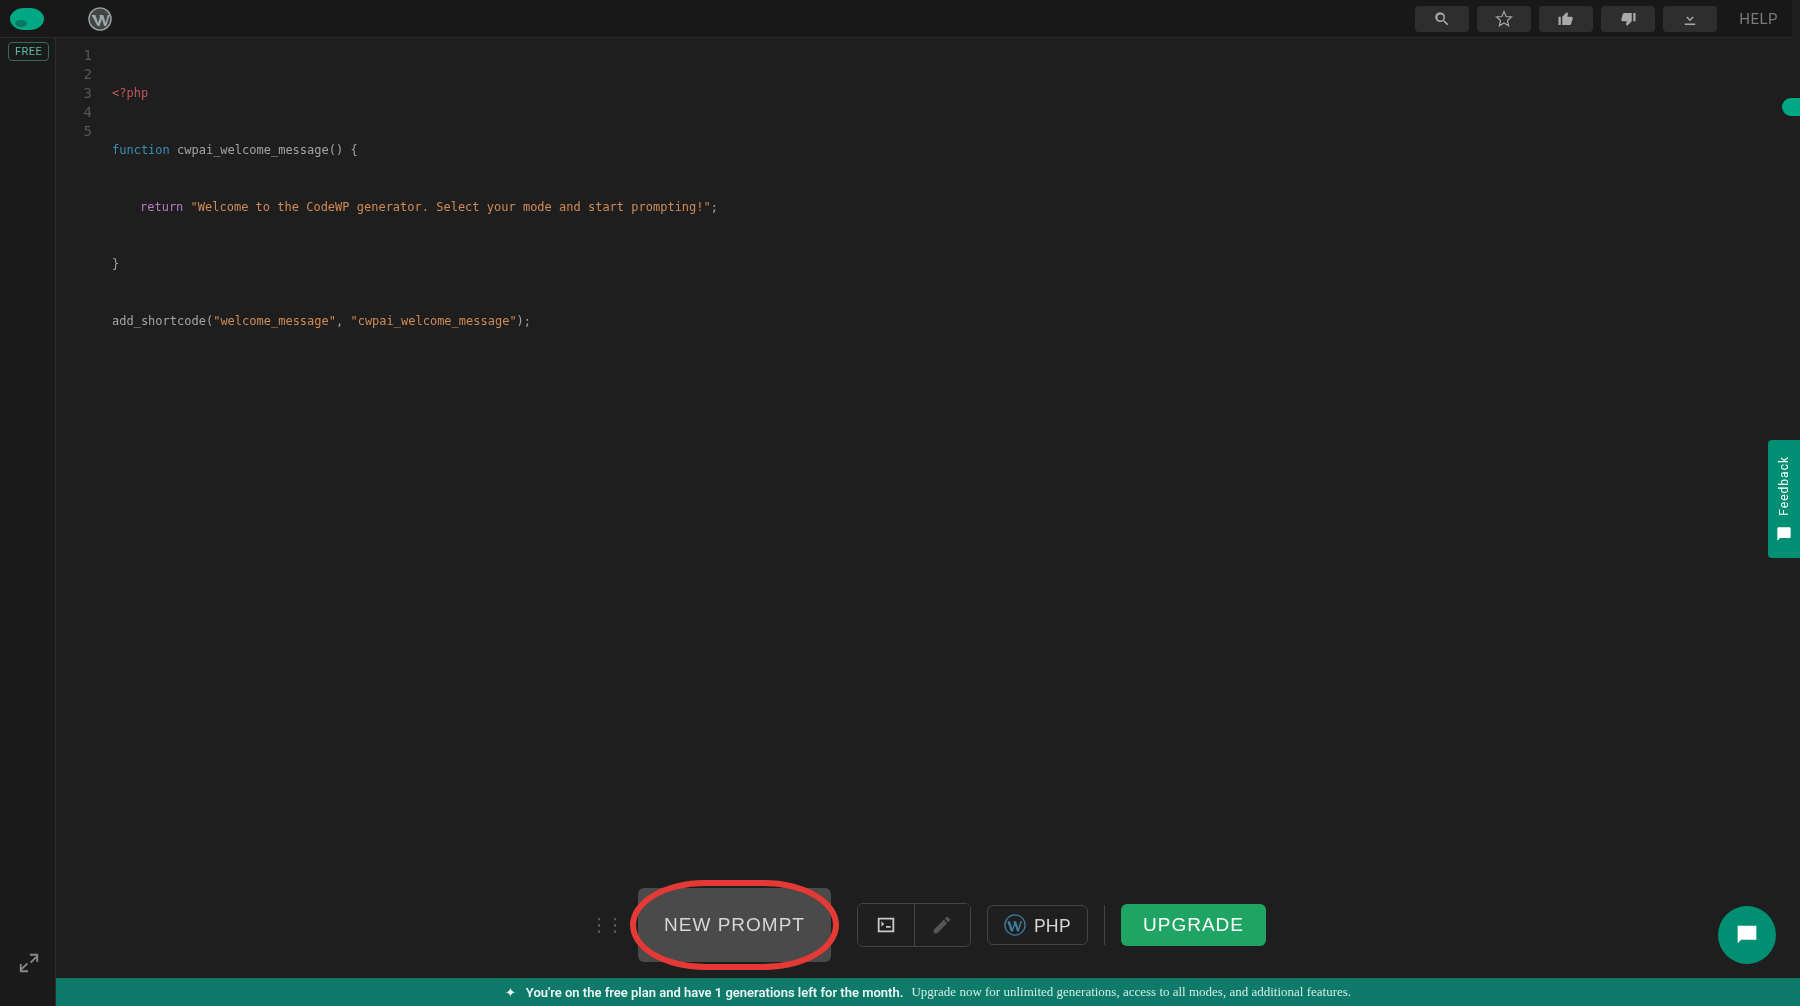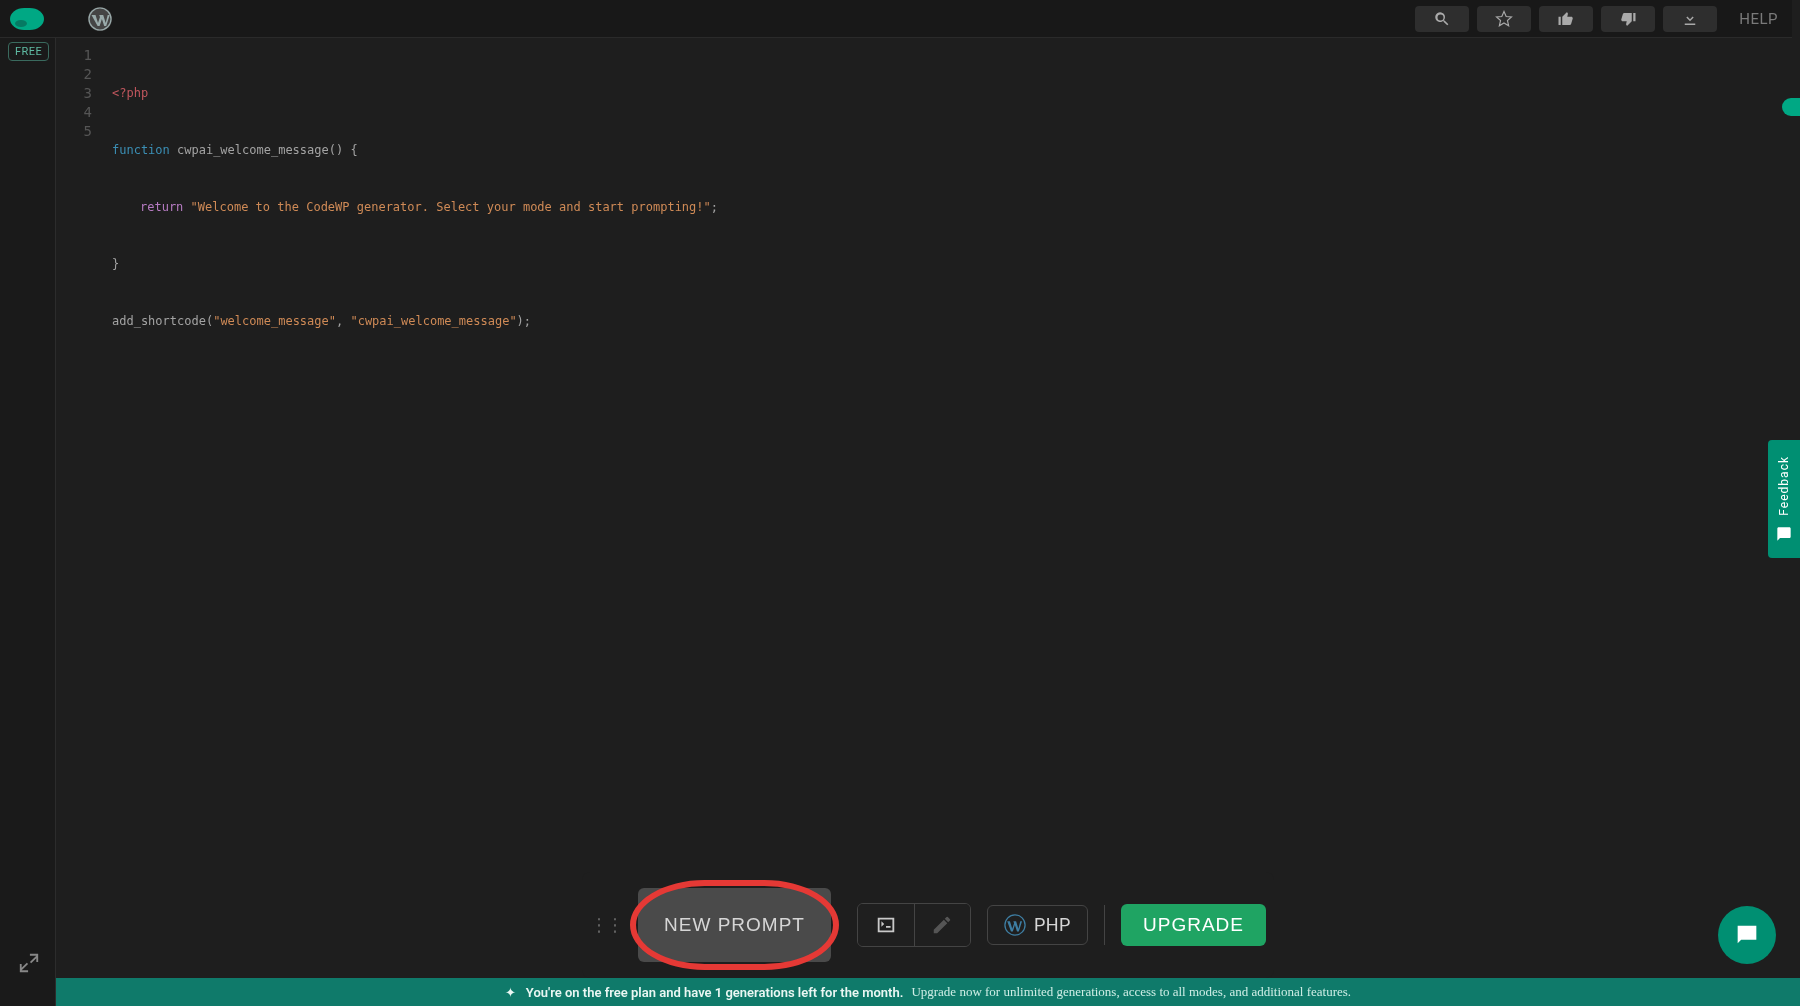--- a/index.html
+++ b/index.html
@@ -49,21 +49,21 @@
 .bt-inner{ display:flex; align-items:center; background:rgba(30,30,30,0.9); padding:6px 8px; border-radius:8px;}
 .drag-handle{ color:#666; font-size:18px; margin-right:6px; line-height:8px; letter-spacing:-2px; cursor:grab;}
 .red-ring{ position:relative; padding:10px; }
 .red-ring::before{content:"";position:absolute;inset:2px;border:6px solid #e53935;border-radius:50%/70%;pointer-events:none;}
 .newprompt{ background:#4a4a4a; color:#d6d6d6; font-size:19px; letter-spacing:1px; padding:26px 26px; border-radius:6px; border:none; cursor:pointer;}
 .iconpair{ display:flex; margin-left:16px; border:1px solid #444; border-radius:6px; overflow:hidden;}
 .iconpair .ib{ width:56px; height:42px; display:flex; align-items:center;justify-content:center; background:#1f1f1f; cursor:pointer;}
 .iconpair .ib + .ib{ border-left:1px solid #444;}
 .iconpair svg{width:22px;height:22px;fill:#c9c9c9;}
 .iconpair .ib.disabled svg{fill:#555;}
-.phpchip{ display:flex; align-items:flex-start; gap:8px; margin-left:16px; border:1px solid #444; border-radius:6px; padding:8px 16px; background:#1f1f1f; cursor:pointer;}
+.phpchip{ display:flex; align-items:center; gap:8px; margin-left:16px; border:1px solid #444; border-radius:6px; padding:8px 16px; background:#1f1f1f; cursor:pointer;}
 .phpchip svg{width:22px;height:22px;}
 .phpchip span{color:#d6d6d6; font-size:18px; letter-spacing:0.5px;}
 .sep{width:1px;height:40px;background:#444;margin:0 16px;}
 .upgrade-btn{ background:#1fa463; color:#fff; font-size:19px; letter-spacing:1px; padding:10px 22px; border-radius:6px; border:none; cursor:pointer;text-align:center;}
 
 
 .banner{ position:absolute; left:56px; right:0; bottom:0; height:28px; background:#0f7a6a; display:flex; align-items:center; justify-content:center; font-size:13px; color:#eaf7f3; z-index:14;}
 .banner .sparkle{margin-right:10px;}
 .banner .bold{font-weight:600;}
 .banner .light{color:#cfeee6; margin-left:8px;font-family:Liberation Serif, serif;}

